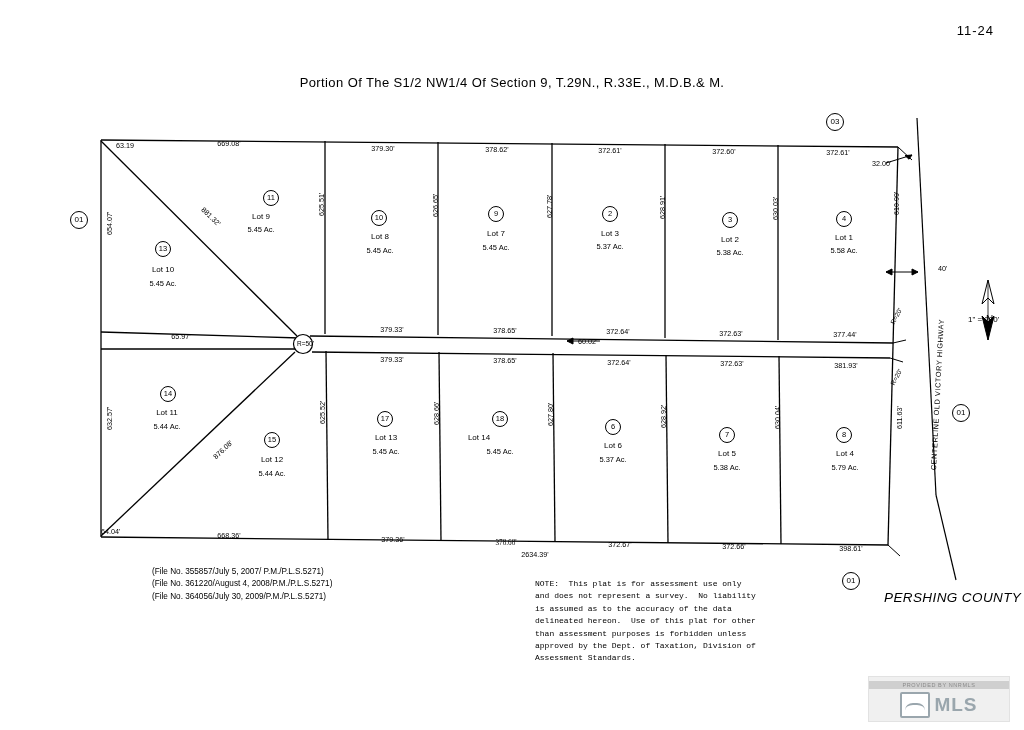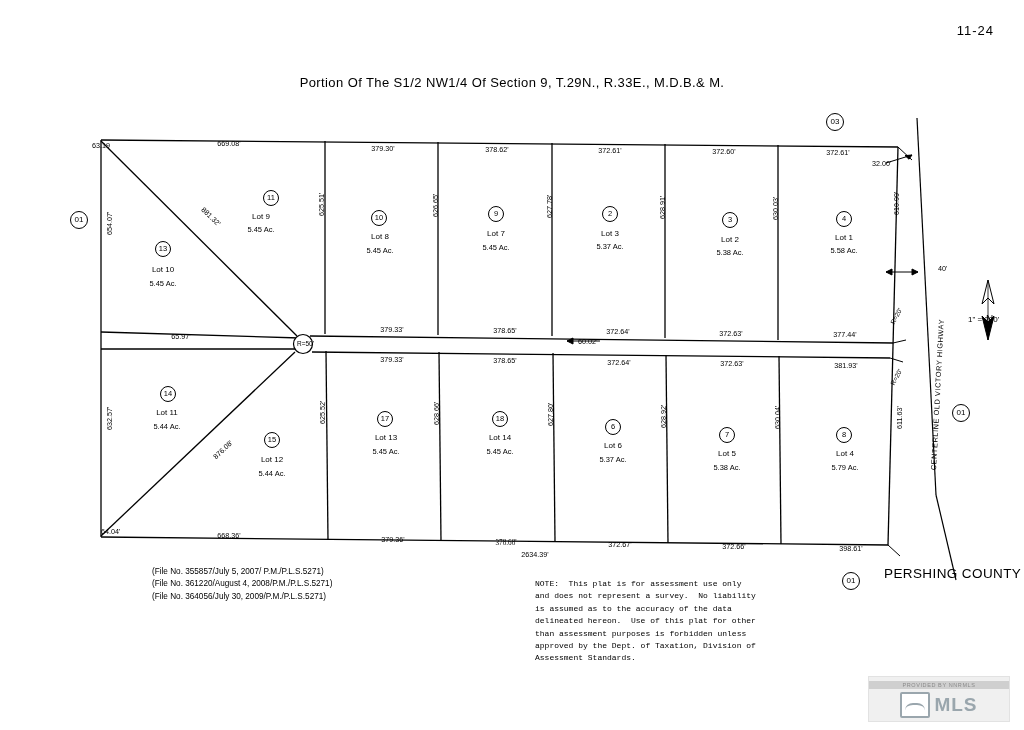--- a/index.html
+++ b/index.html
@@ -39,22 +39,23 @@
     white-space: pre;
   }
   
   #page-code {
     top: 24px; right: 30px;
     font-size: 13px;
     letter-spacing: 1px;
   }
   
   #county-label {
-    top: 566px; left: 884px;
+    top: 590px; left: 884px;
     font-size: 13.5px;
+    font-style: italic;
     letter-spacing: 0.4px;
   }
 
   
   .bub {
     position: absolute;
     border: 1.1px solid #000;
     border-radius: 50%;
     background: #fff;
     display: flex;
@@ -275,33 +276,33 @@
 
   <div class="txt lotname ctr" style="left:167px; top:408px;">Lot 11</div>
   <div class="txt lotac ctr" style="left:167px; top:423px;">5.44 Ac.</div>
 
   <div class="txt lotname ctr" style="left:272px; top:455px;">Lot 12</div>
   <div class="txt lotac ctr" style="left:272px; top:470px;">5.44 Ac.</div>
 
   <div class="txt lotname ctr" style="left:386px; top:433px;">Lot 13</div>
   <div class="txt lotac ctr" style="left:386px; top:448px;">5.45 Ac.</div>
 
-  <div class="txt lotname ctr" style="left:500px; top:433px;">Lot 14</div>
+  <div class="txt lotname ctr" style="left:479px; top:433px;">Lot 14</div>
   <div class="txt lotac ctr" style="left:500px; top:448px;">5.45 Ac.</div>
 
   <div class="txt lotname ctr" style="left:613px; top:441px;">Lot 6</div>
   <div class="txt lotac ctr" style="left:613px; top:456px;">5.37 Ac.</div>
 
   <div class="txt lotname ctr" style="left:727px; top:449px;">Lot 5</div>
   <div class="txt lotac ctr" style="left:727px; top:464px;">5.38 Ac.</div>
 
   <div class="txt lotname ctr" style="left:845px; top:449px;">Lot 4</div>
   <div class="txt lotac ctr" style="left:845px; top:464px;">5.79 Ac.</div>
 
-  <div class="txt dim" style="left:92px; top:142px;text-align:right;">63.19</div>
+  <div class="txt dim" style="left:116px; top:142px;text-align:right;">63.19</div>
   <div class="txt dim ctr" style="left:229px; top:140px;">669.08'</div>
   <div class="txt dim ctr" style="left:383px; top:145px;">379.30'</div>
   <div class="txt dim ctr" style="left:497px; top:146px;">378.62'</div>
   <div class="txt dim ctr" style="left:610px; top:147px;">372.61'</div>
   <div class="txt dim ctr" style="left:724px; top:148px;">372.60'</div>
   <div class="txt dim ctr" style="left:838px; top:149px;">372.61'</div>
 
   <div class="txt dim ctr" style="left:181px; top:333px;">65.97'</div>
   <div class="txt dim ctr" style="left:392px; top:326px;">379.33'</div>
   <div class="txt dim ctr" style="left:505px; top:327px;">378.65'</div>

